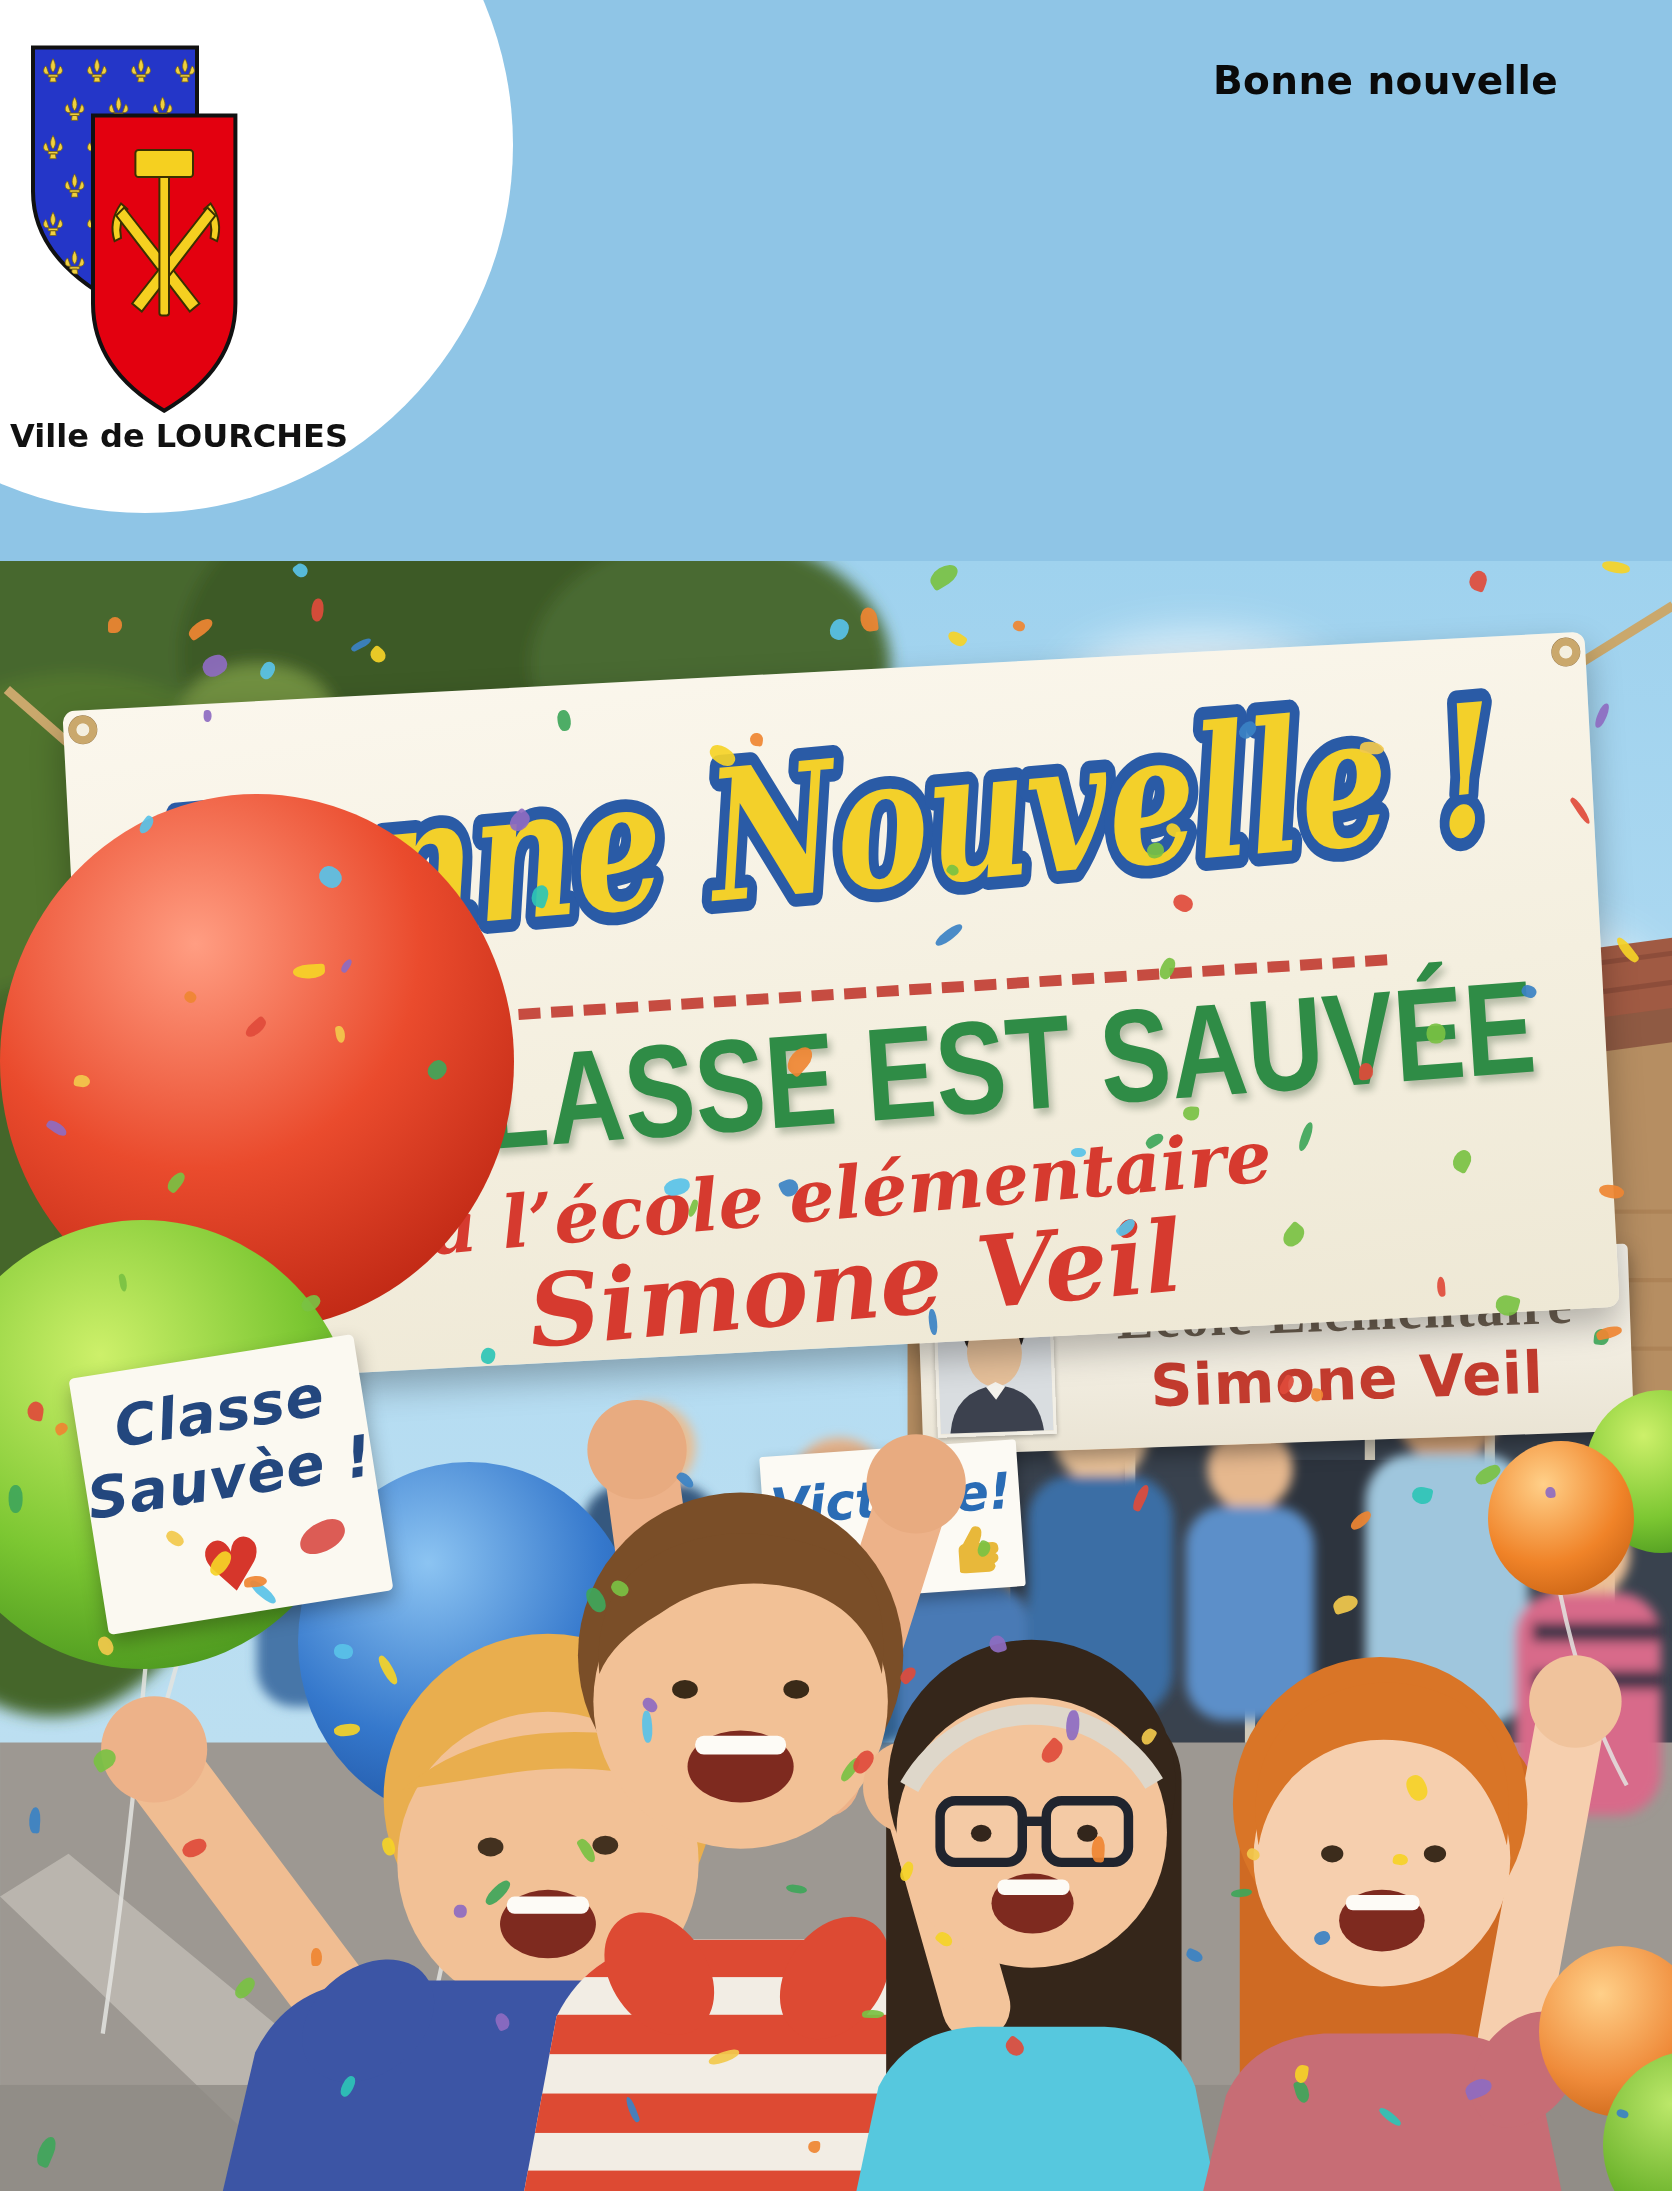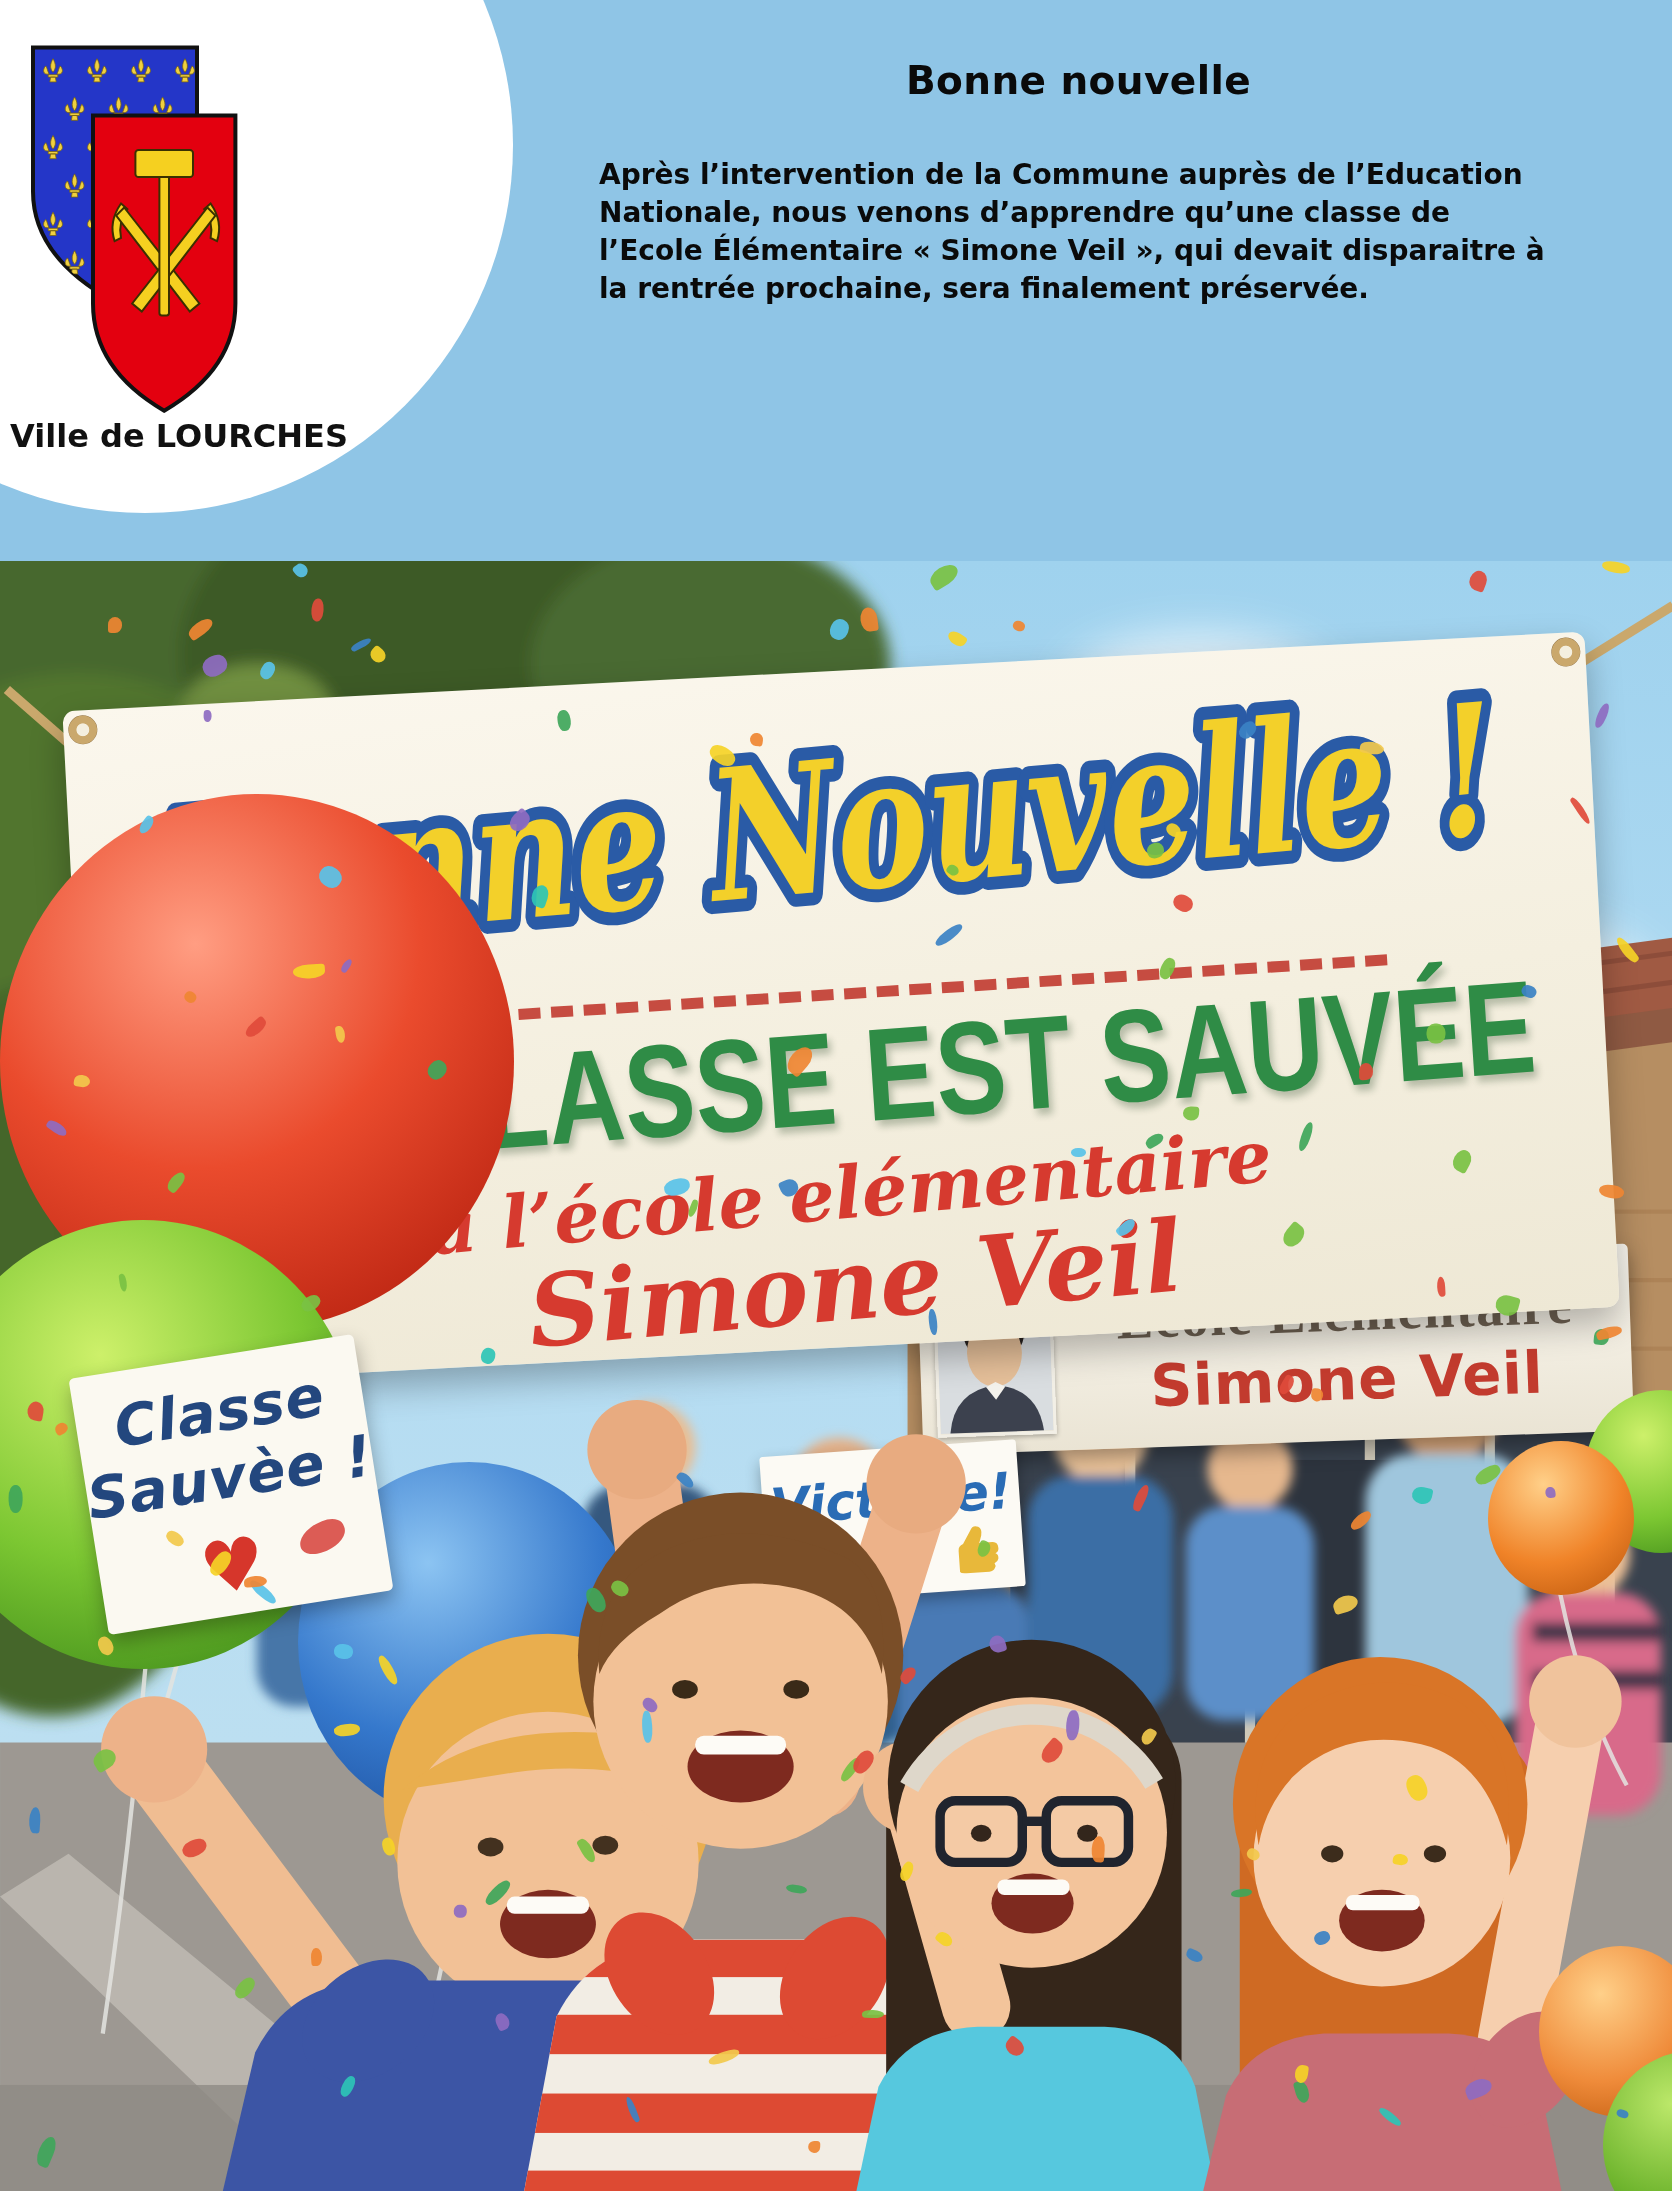--- a/index.html
+++ b/index.html
@@ -6,21 +6,21 @@
   .page{position:relative;width:1673px;height:2192px;overflow:hidden;background:#8fc5e6;
         font-family:"DejaVu Sans","Liberation Sans",sans-serif;}
   
   .hdr{position:absolute;left:0;top:0;width:1673px;height:561px;background:#8fc5e6;}
   .logo-circle{position:absolute;left:-223px;top:-223px;width:736px;height:736px;
                border-radius:50%;background:#ffffff;}
   .arms{position:absolute;left:248px;top:257px;width:216px;height:387px;}
   .logo-cap{position:absolute;left:128px;top:640px;width:548px;text-align:center;
             font-weight:bold;font-size:32px;color:#111;}
   .announce{position:absolute;left:599px;top:58px;width:959px;color:#0a0a0a;}
-  .announce h1{margin:0 0 53px 0;text-align:center;font-size:39px;font-weight:bold;letter-spacing:0.4px;}
+  .announce h1{margin:0 0 53px 0;text-align:right;font-size:39px;font-weight:bold;letter-spacing:0.4px;}
   .announce p{margin:0 0 39px 0;font-size:28px;line-height:1.36;font-weight:bold;}
   
   .photo{position:absolute;left:0;top:561px;width:1673px;height:1631px;overflow:hidden;
          background:linear-gradient(180deg,#9fd2ee 0%,#b4dcf2 45%,#c4e2f0 100%);}
   .cloud{position:absolute;background:#ffffff;border-radius:50%;filter:blur(24px);opacity:.8;}
   .scene,.kids{position:absolute;left:0;top:0;width:1673px;height:1631px;}
   
   .school-sign{position:absolute;left:920px;top:695px;width:711px;height:187px;
                background:linear-gradient(180deg,#fbf8f0,#eae4d4);transform:rotate(-2deg);
                border-radius:5.1px;box-shadow:0 8.6px 20.5px rgba(0,0,0,.35);
@@ -135,21 +135,20 @@
           <path d="M232 205 Q248 228 240 252 L232 248 Q236 228 224 212 Z"></path>
           <path d="M228 210 L134 330 L146 340 L238 220 Z"></path>
           <rect x="168" y="160" width="12" height="185" rx="3"></rect>
           <rect x="138" y="138" width="72" height="34" rx="4"></rect>
         </g>
       </svg>
       <div class="logo-cap">Ville de LOURCHES</div>
     </div>
     <div class="announce">
       <h1>Bonne nouvelle</h1>
-      <p>Après l’intervention de la Commune auprès de l’Education Nationale, nous venons d’apprendre qu’une classe de l’Ecole Élémentaire « Simone Veil », qui devait disparaitre à la rentrée prochaine, sera finalement préservée.</p>
     </div>
   </header>
 
   <section class="photo">
     <div class="cloud" style="left:1181px;top:188px;width:360px;height:137px;"></div>
     <div class="cloud" style="left:1335px;top:360px;width:325px;height:163px;"></div>
     <div class="cloud" style="left:1070px;top:77px;width:257px;height:103px;"></div>
 
     <svg class="scene" viewBox="0 0 1954 1905">
       <defs>

